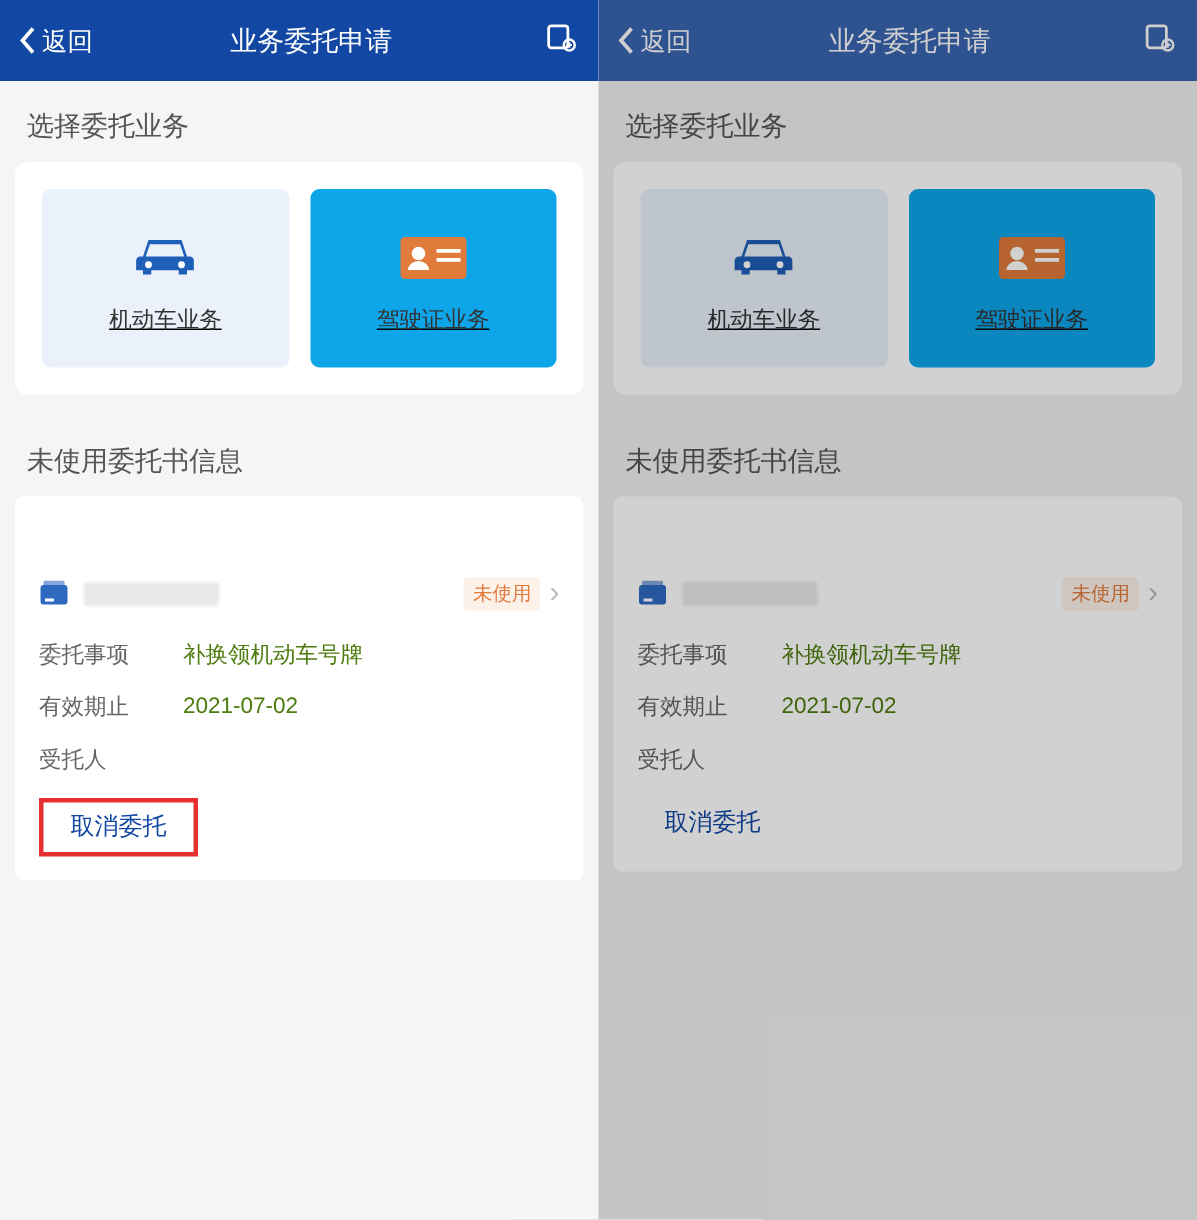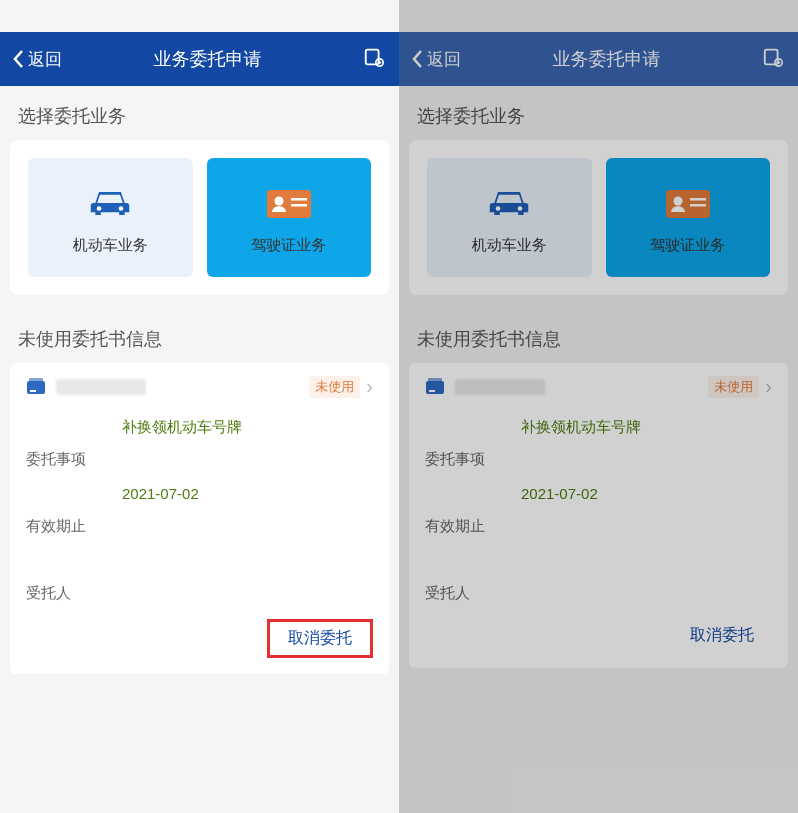--- a/index.html
+++ b/index.html
@@ -21,21 +21,20 @@
     }
     .screen.right { background: #f0f0f0; }
     .header {
       background: #1248a3;
       color: #fff;
       height: 54px;
       display: flex;
       align-items: center;
       padding: 0 12px;
       position: relative;
-      margin-top: 32px;
     }
     .back-chevron {
       width: 12px;
       height: 20px;
       margin-right: 4px;
     }
     .back-label { font-size: 17px; }
     .title {
       position: absolute;
       left: 16px; right: 0;
@@ -56,20 +55,21 @@
     }
     .card {
       background: #fff;
       margin: 0 10px 14px;
       border-radius: 8px;
       padding: 18px;
     }
     .biz-grid {
       display: flex;
       gap: 14px;
+      text-decoration: underline;
     }
     .biz-item {
       flex: 1;
       border-radius: 6px;
       display: flex;
       flex-direction: column;
       align-items: center;
       justify-content: center;
       padding: 28px 0 22px;
       gap: 16px;
@@ -81,20 +81,21 @@
       background: #fff;
       margin: 0 10px;
       border-radius: 6px;
       padding: 12px 16px 16px;
       position: relative;
     }
     .info-row1 {
       display: flex;
       align-items: center;
       margin-bottom: 12px;
+      margin-top: 41px;
     }
     .doc-icon {
       width: 20px;
       height: 18px;
       margin-right: 10px;
     }
     .blurred {
       width: 90px;
       height: 16px;
       background: #e8e8e8;
@@ -114,24 +115,24 @@
       margin-left: 6px;
       color: #bbb;
       font-size: 20px;
     }
     .detail-row {
       display: flex;
       font-size: 15px;
       color: #555;
       padding: 8px 0;
     }
-    .detail-label { width: 96px; color: #666; margin-top: 32px; }
+    .detail-label { width: 96px; color: #666; }
     .detail-value { color: #4d7c0f; }
     .cancel-link-wrap {
-      text-align: right;
+      text-align: left;
       margin-top: 8px;
     }
     .cancel-link {
       display: inline-block;
       color: #1248a3;
       font-size: 16px;
       padding: 6px 18px;
     }
     .highlight-box { border: 3px solid #e63030; }
     

